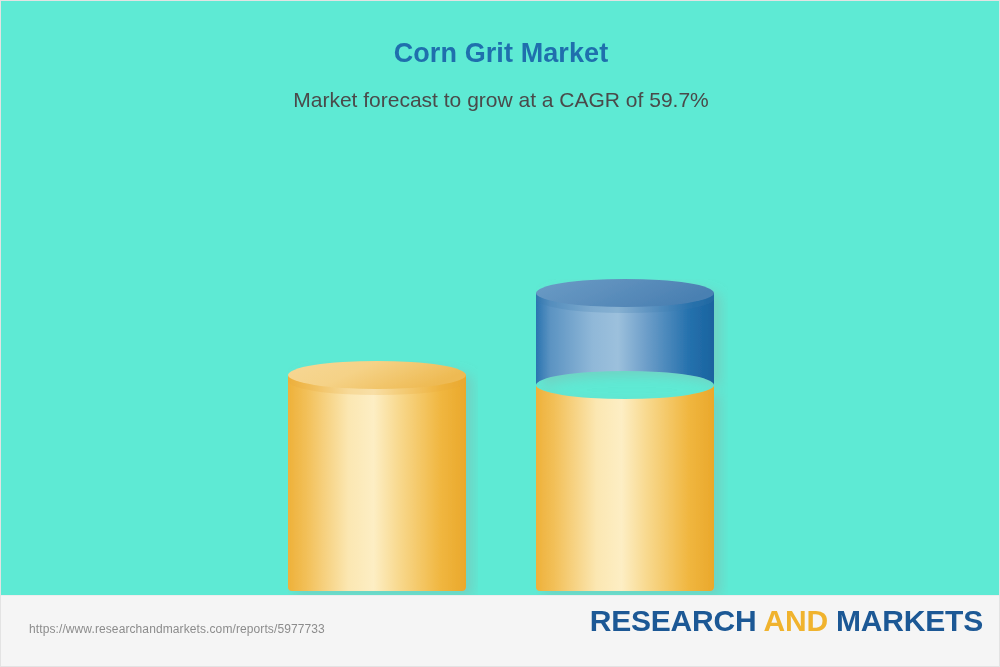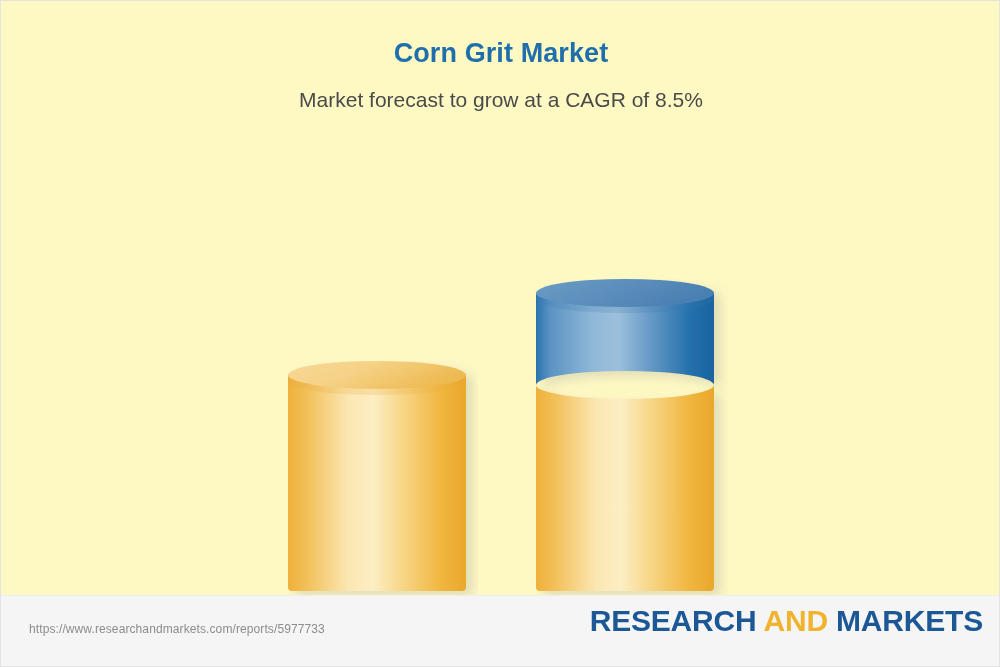--- a/index.html
+++ b/index.html
@@ -8,21 +8,21 @@
     background: #ffffff;
   }
   body {
     font-family: "Liberation Sans", sans-serif;
   }
 
   .infographic {
     position: relative;
     width: 1000px;
     height: 667px;
-    background: #fef9c3;
+    background: #5eead4;
     box-sizing: border-box;
     border: 1px solid #e3e3e3;
     overflow: hidden;
   }
 
   
   .header {
     position: absolute;
     top: 0;
     left: 0;
@@ -121,21 +121,21 @@
     white-space: nowrap;
   }
 </style>
 </head>
 <body>
 
 <div class="infographic">
 
   <div class="header">
     <div class="chart-title">Corn Grit Market</div>
-    <div class="chart-subtitle">Market forecast to grow at a CAGR of 8.5%</div>
+    <div class="chart-subtitle">Market forecast to grow at a CAGR of 59.7%</div>
   </div>
 
   <div class="plot">
 
     <div class="bar-group" style="left:287px; width:178px; height:510px;">
 
       <svg class="cylinder" width="190" height="240" viewBox="0 0 190 240">
         <defs>
           <linearGradient id="goldBody" x1="0" y1="0" x2="1" y2="0">
             <stop offset="0%" stop-color="#eeb13a"></stop>

